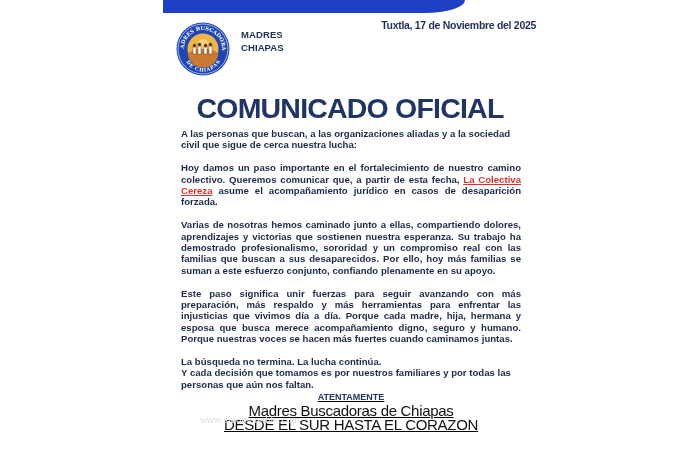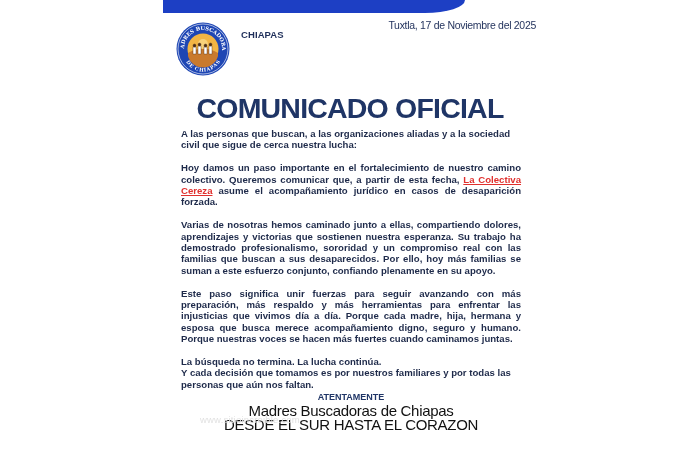--- a/index.html
+++ b/index.html
@@ -13,34 +13,34 @@
   }
   .logo {
     position: absolute; left: 176px; top: 22px; width: 54px; height: 54px;
   }
   .org-name {
     position: absolute; left: 241px; top: 28px; width: 110px;
     color: #1f2f5a; font-weight: bold; font-size: 9.5px; line-height: 13px; letter-spacing: 0.1px;
   }
   .date {
     position: absolute; left: 376px; top: 19px; width: 160px; text-align: right;
-    color: #1f2f5a; font-weight: normal; font-size: 10.5px; letter-spacing: -0.3px;
+    color: #1f2f5a; font-weight: bold; font-size: 10.5px; letter-spacing: -0.3px;
   }
   .title {
     position: absolute; left: 170px; top: 92px; width: 360px; text-align: center;
     color: #1f3566; font-weight: bold; font-size: 28.5px; letter-spacing: -0.8px; line-height: 32px;
   }
   .body {
     position: absolute; left: 181px; top: 128px; width: 340px;
     color: #1e2a4a; font-weight: bold; font-size: 9.6px; line-height: 11.4px;
   }
   .body p { margin: 0 0 11.4px 0; }
   .body p.j { text-align: justify; text-align-last: left; }
   .link { color: #e0302e; text-decoration: underline; }
-  .closing { position: absolute; left: 170px; top: 390px; width: 362px; text-align: center; }
+  .closing { position: absolute; left: 170px; top: 390px; width: 362px; text-align: center; text-decoration: underline; }
   .closing .att { color: #1f3566; font-weight: bold; font-size: 9px; line-height: 14px; }
   .closing .sig { color: #111111; font-size: 15px; line-height: 14px; letter-spacing: -0.3px; }
   .watermark {
     position: absolute; left: 200px; top: 414px; color: #e2e2e2; font-size: 9.5px; letter-spacing: 0.2px;
   }
 </style>
 </head>
 <body>
 
 <div class="band"></div>
@@ -69,20 +69,21 @@
     <text font-size="5.2" font-weight="bold" fill="#ffffff" font-family="'DejaVu Serif', serif">
       <textPath href="#arcTop" startOffset="50%" text-anchor="middle">MADRES BUSCADORAS</textPath>
     </text>
     <text font-size="4.8" font-weight="bold" fill="#ffffff" font-family="'DejaVu Serif', serif" dy="3.5">
       <textPath href="#arcBot" startOffset="50%" text-anchor="middle">DE CHIAPAS</textPath>
     </text>
   </svg>
 </div>
 
 <div class="org-name">
+  <div>MADRES</div>
   <div>CHIAPAS</div>
 </div>
 
 <div class="date">Tuxtla, 17 de Noviembre del 2025</div>
 
 <div class="title">COMUNICADO OFICIAL</div>
 
 <div class="body">
   <p>A las personas que buscan, a las organizaciones aliadas y a la sociedad civil que sigue de cerca nuestra lucha:</p>
   <p class="j"><span>Hoy damos un paso importante en el fortalecimiento de nuestro camino colectivo. Queremos comunicar que, a partir de esta fecha, </span><a class="link">La Colectiva Cereza</a><span> asume el acompañamiento jurídico en casos de desaparición forzada.</span></p>

